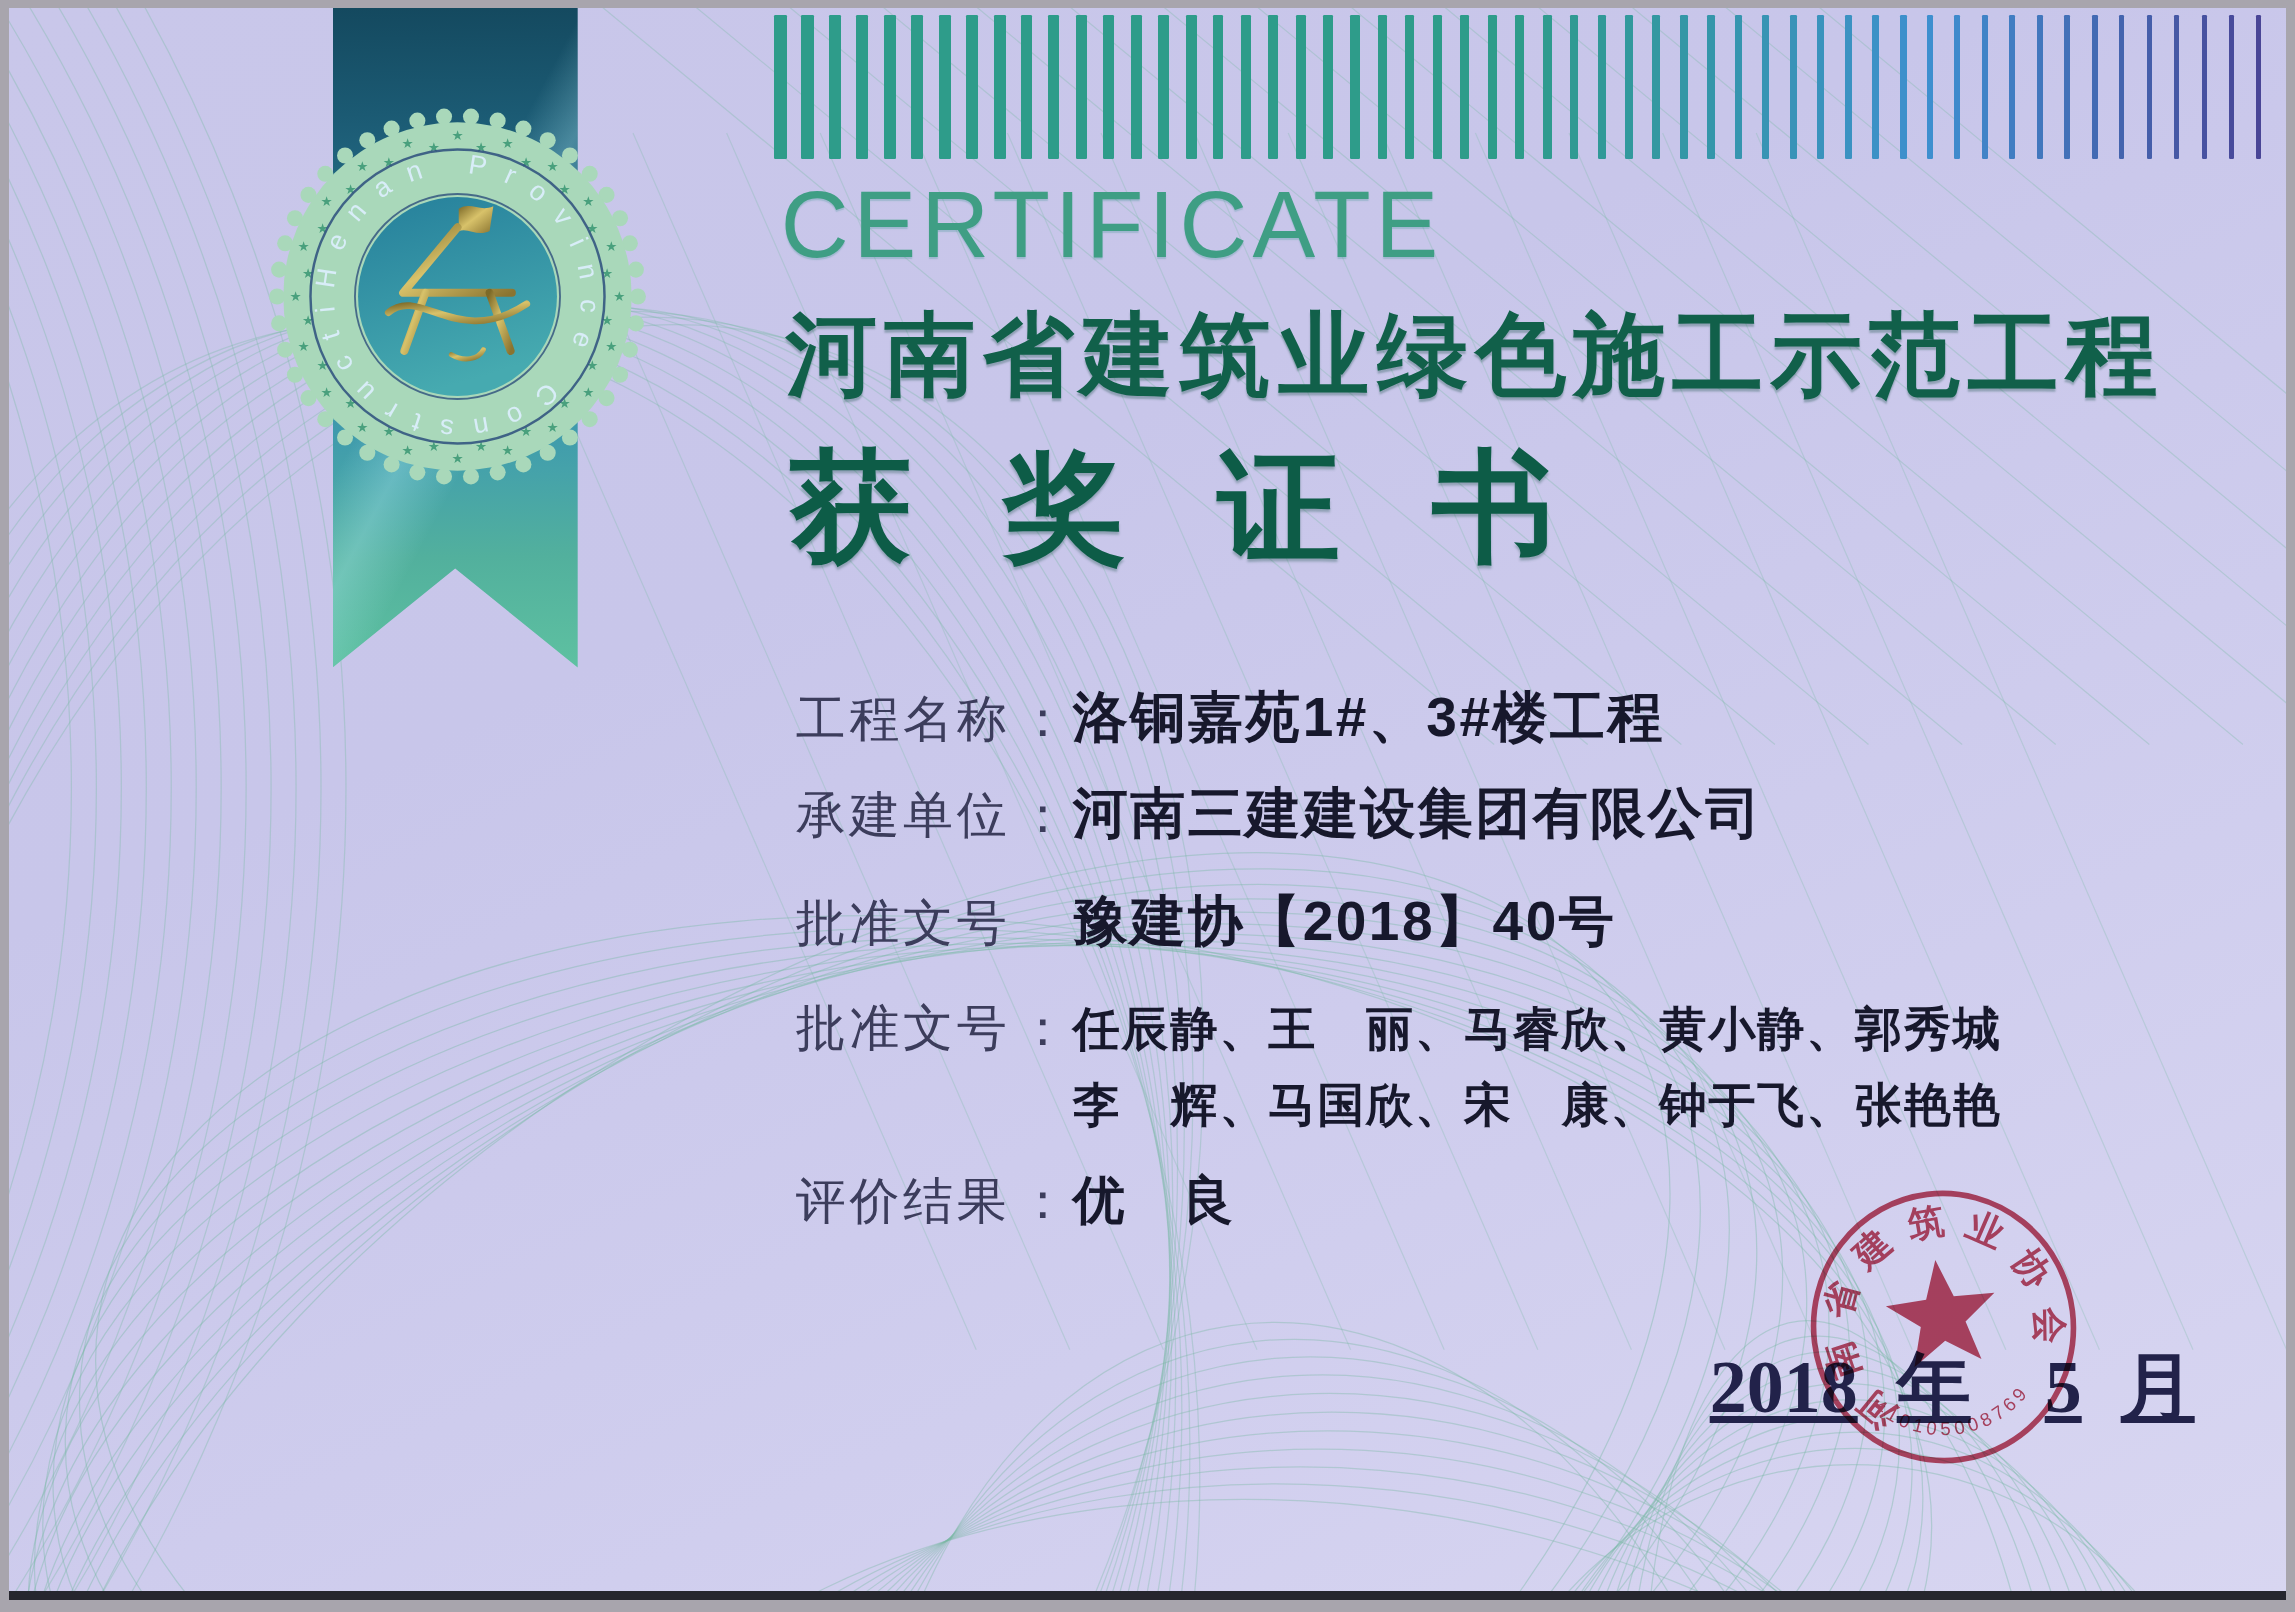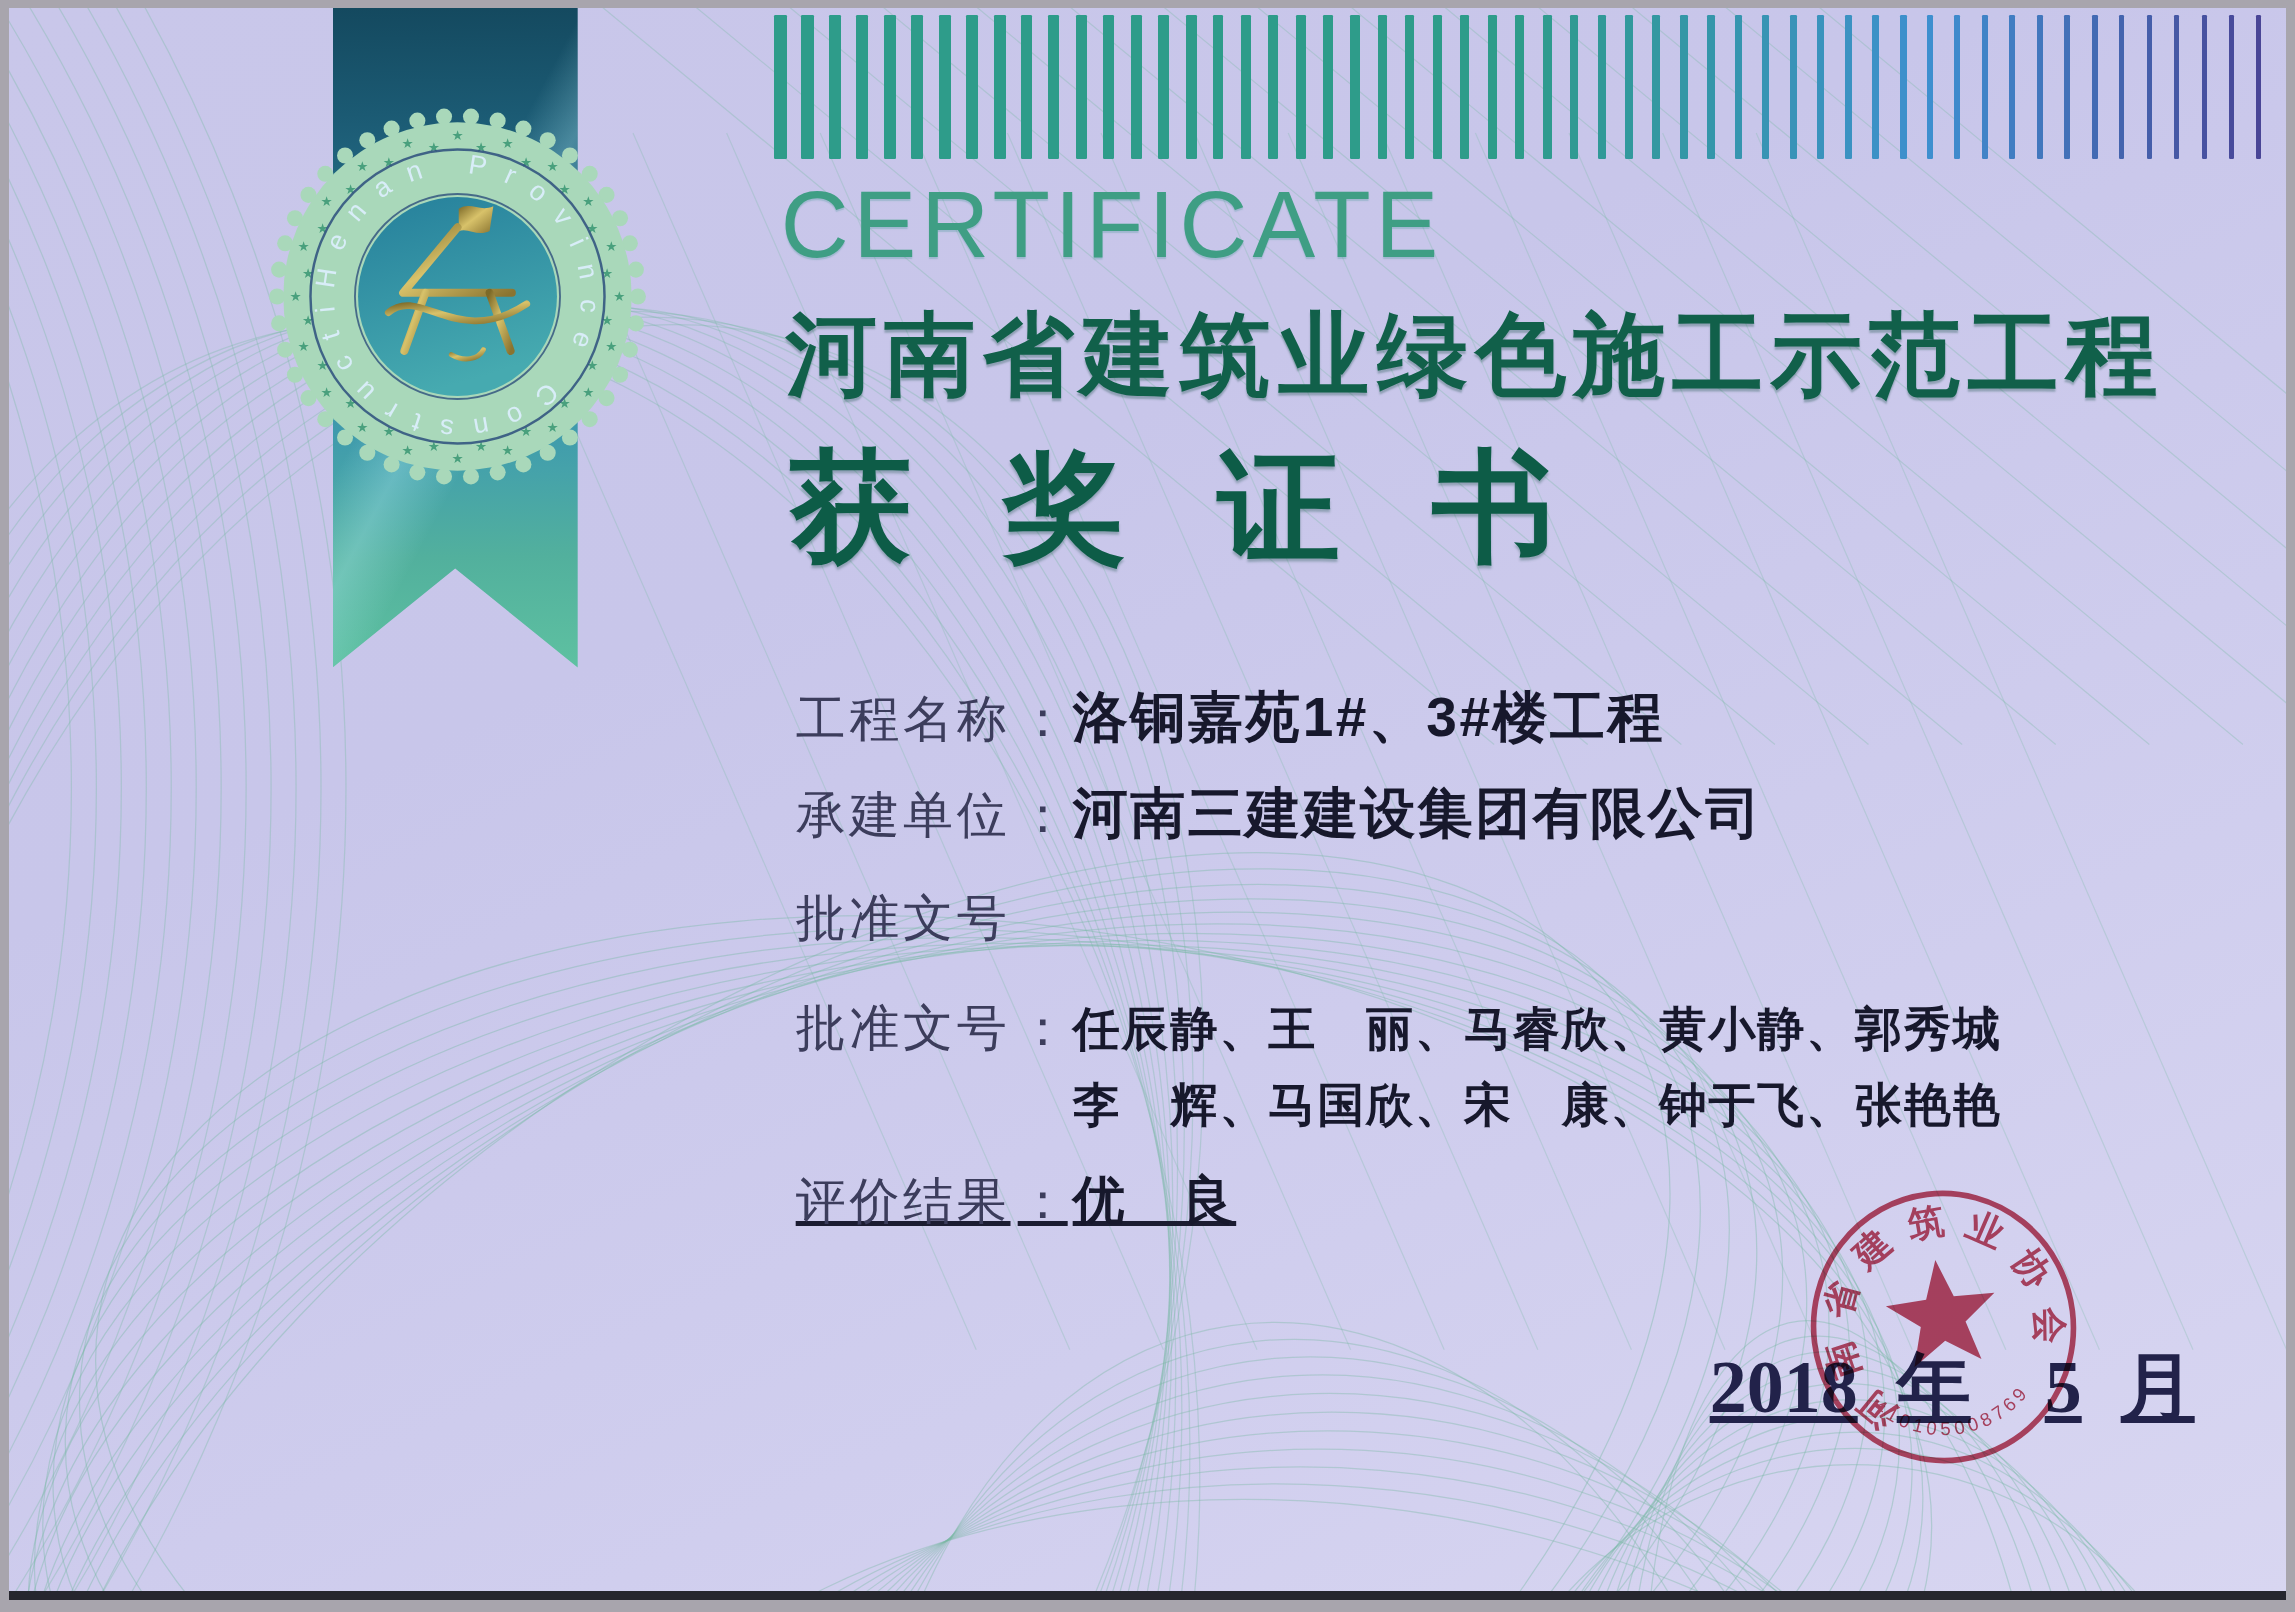--- a/index.html
+++ b/index.html
@@ -42,21 +42,21 @@
     text-shadow:0 3.1px 2.5px rgba(10,70,55,0.30);white-space:nowrap;
   }
   .row{position:absolute;left:787px;display:flex;align-items:baseline;white-space:nowrap;color:#1b1c31;}
   .row .lbl{font-size:50px;letter-spacing:3.7px;color:#3c3d5c;width:222px;}
   .row .colon{font-size:50px;color:#3c3d5c;width:55px;}
   .row .val{font-size:55px;font-weight:700;color:#17182c;letter-spacing:2.5px;}
   .row-1{top:673px;justify-content:flex-end;}
   .row-2{top:769px;}
   .row-3{top:877px;}
   .row-4{top:983px;}
-  .row-5{top:1158px;text-decoration:underline;}
+  .row-5{top:1158px;}
   .row-4 .val{font-size:47px;letter-spacing:1.9px;line-height:76px;}
   .row-5 .val{font-size:52px;}
   .date{
     position:absolute;left:1701px;top:1330px;display:flex;align-items:baseline;
     font-family:"Liberation Serif", serif;font-weight:700;font-size:74px;color:#22224a;text-decoration:underline;
   }
   .date .gap-s{margin-left:39px;}
   .date .gap-l{margin-left:74px;}
   svg.red-seal{
     position:absolute;left:1794px;top:1179px;width:286px;height:290px;
@@ -346,20 +346,21 @@
     <span class="val">洛铜嘉苑1#、3#楼工程</span>
   </div>
   <div class="row row-2">
     <span class="lbl">承建单位</span>
     <span class="colon">：</span>
     <span class="val">河南三建建设集团有限公司</span>
   </div>
   <div class="row row-3">
     <span class="lbl">批准文号</span>
     <span class="colon"></span>
+    <span class="val">豫建协【2018】40号</span>
   </div>
   <div class="row row-4">
     <span class="lbl">批准文号</span>
     <span class="colon">：</span>
     <span class="val">
       <div>任辰静、王　丽、马睿欣、黄小静、郭秀城</div>
       <div>李　辉、马国欣、宋　康、钟于飞、张艳艳</div>
     </span>
   </div>
   <div class="row row-5">

